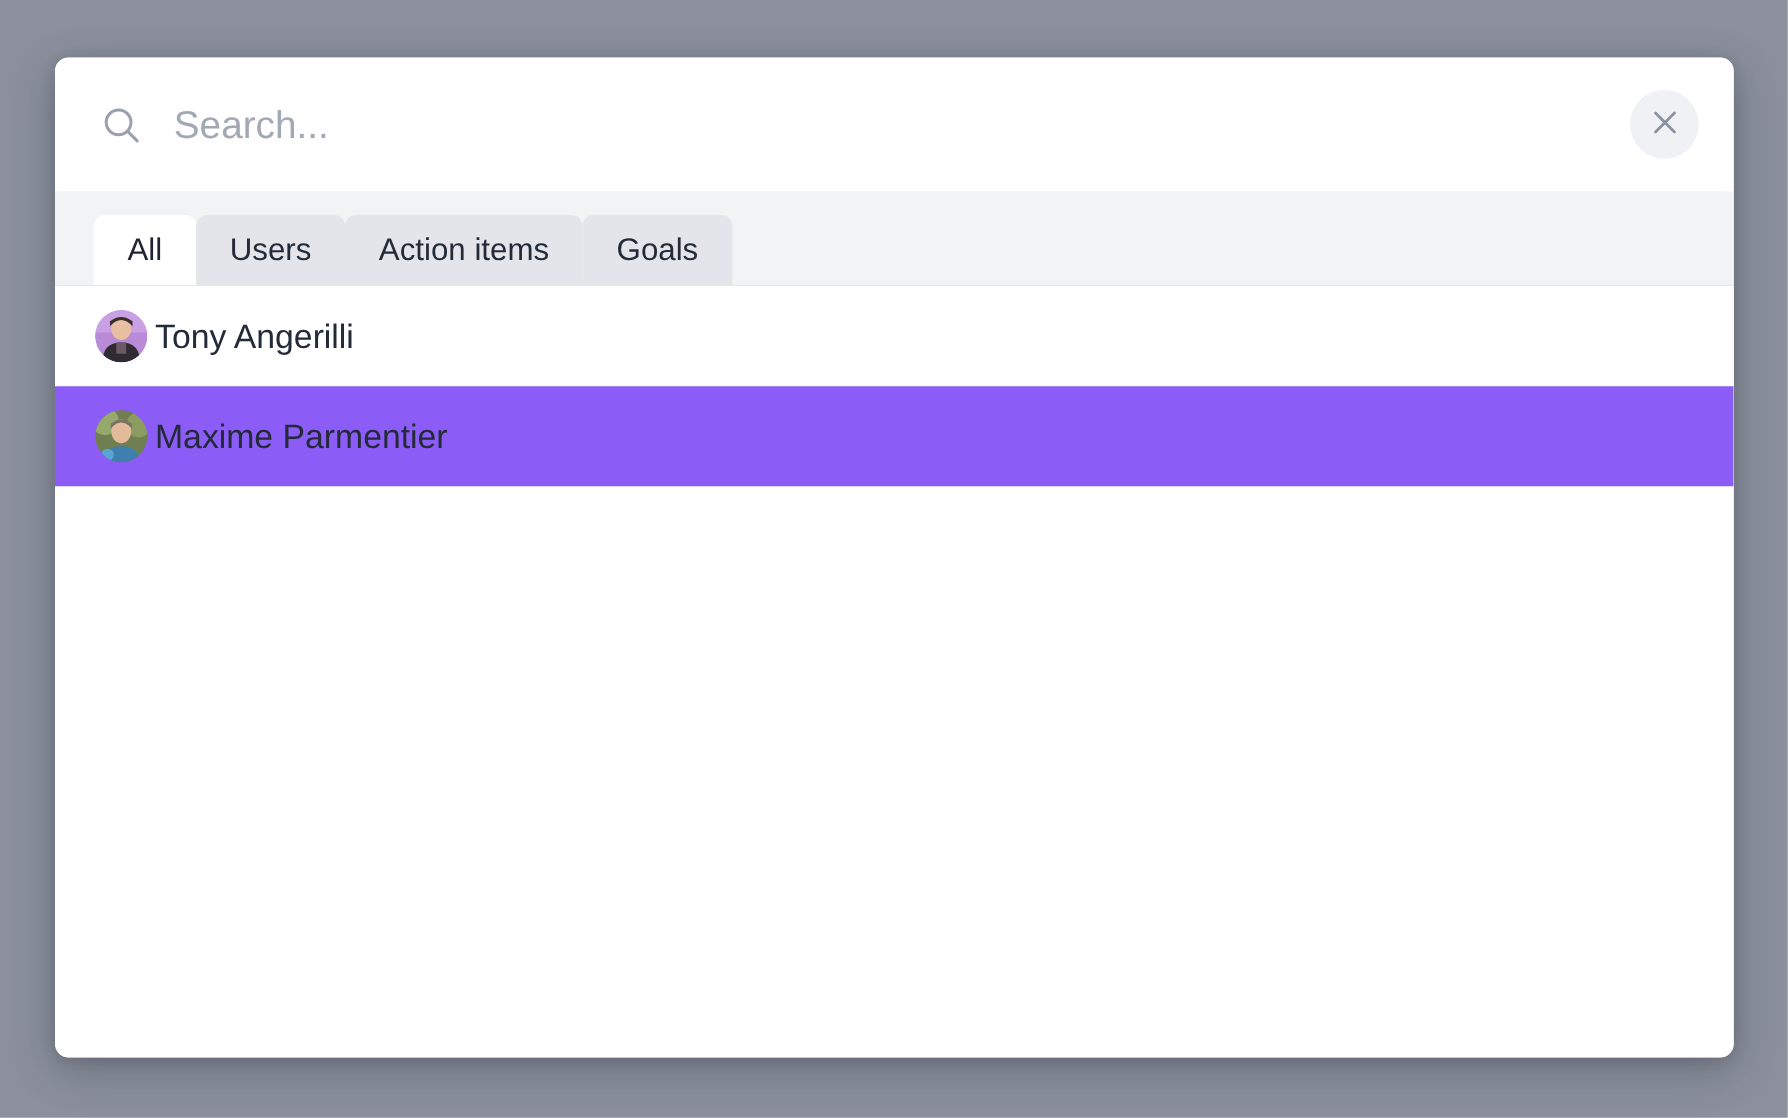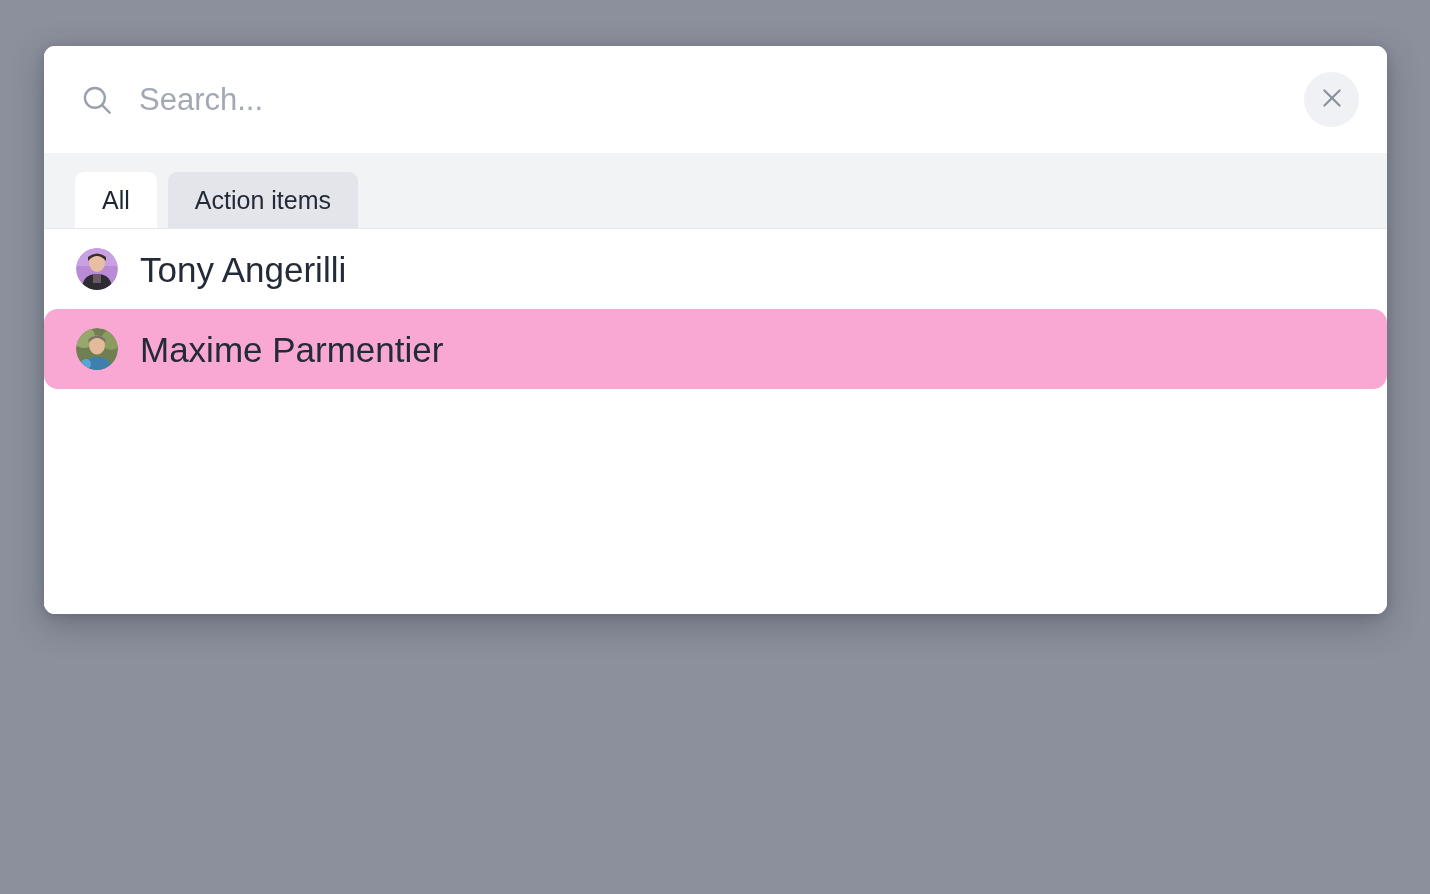--- a/index.html
+++ b/index.html
@@ -21,21 +21,21 @@
     position: absolute;
     inset: 0;
     background: #8b909c;
   }
 
   .modal {
     position: absolute;
     left: 44px;
     top: 46px;
     width: 1343px;
-    height: 568px;
+    height: 800px;
     background: #ffffff;
     border-radius: 11px;
     box-shadow: 0 10px 34px rgba(40, 45, 60, 0.33),
                 0 2px 10px rgba(40, 45, 60, 0.18);
     overflow: hidden;
     display: flex;
     flex-direction: column;
   }
 
   
@@ -93,21 +93,21 @@
 
   
   .tab-strip {
     flex: 0 0 auto;
     height: 76px;
     background: #f2f3f5;
     border-bottom: 1px solid #e6e8eb;
     display: flex;
     align-items: flex-end;
     padding-left: 31px;
-    gap: 11px;
+    gap: 0;
     overflow: hidden;
   }
 
   .tab {
     height: 56px;
     border: none;
     background: #e3e5ea;
     border-radius: 9px 9px 0 0;
     font-family: "Liberation Sans", sans-serif;
     font-size: 25px;
@@ -136,39 +136,38 @@
   .result-row {
     height: 80px;
     display: flex;
     align-items: center;
     padding-left: 32px;
     cursor: pointer;
     background: #ffffff;
   }
 
   .result-row.selected {
-    background: #f9a8d4;
-    border-radius: 14px;
+    background: #8b5cf6;
   }
 
   .avatar {
     flex: 0 0 auto;
     width: 42px;
     height: 42px;
     border-radius: 50%;
     overflow: hidden;
     position: relative;
   }
 
   .avatar svg { display: block; }
 
   .result-name {
-    font-size: 35px;
+    font-size: 27px;
     color: #232a38;
-    margin-left: 22px;
+    margin-left: 6px;
     line-height: 1;
     white-space: nowrap;
   }
 </style>
 </head>
 <body>
 
 <div class="backdrop"></div>
 
 <div class="modal">
@@ -189,21 +188,23 @@
         <svg width="28" height="28" viewBox="0 0 24 24" fill="none" stroke="currentColor" stroke-width="1.9" stroke-linecap="round">
           <line x1="5.5" y1="5.5" x2="18.5" y2="18.5"></line>
           <line x1="18.5" y1="5.5" x2="5.5" y2="18.5"></line>
         </svg>
       </span>
     </button>
   </div>
 
   <div class="tab-strip">
     <button class="tab active">All</button>
+    <button class="tab">Users</button>
     <button class="tab">Action items</button>
+    <button class="tab">Goals</button>
   </div>
 
   <div class="results">
 
     <div class="result-row">
       <span class="avatar">
         <svg width="42" height="42" viewBox="0 0 42 42">
           <defs>
             <clipPath id="c0">
                 <circle cx="21" cy="21" r="21"></circle>

